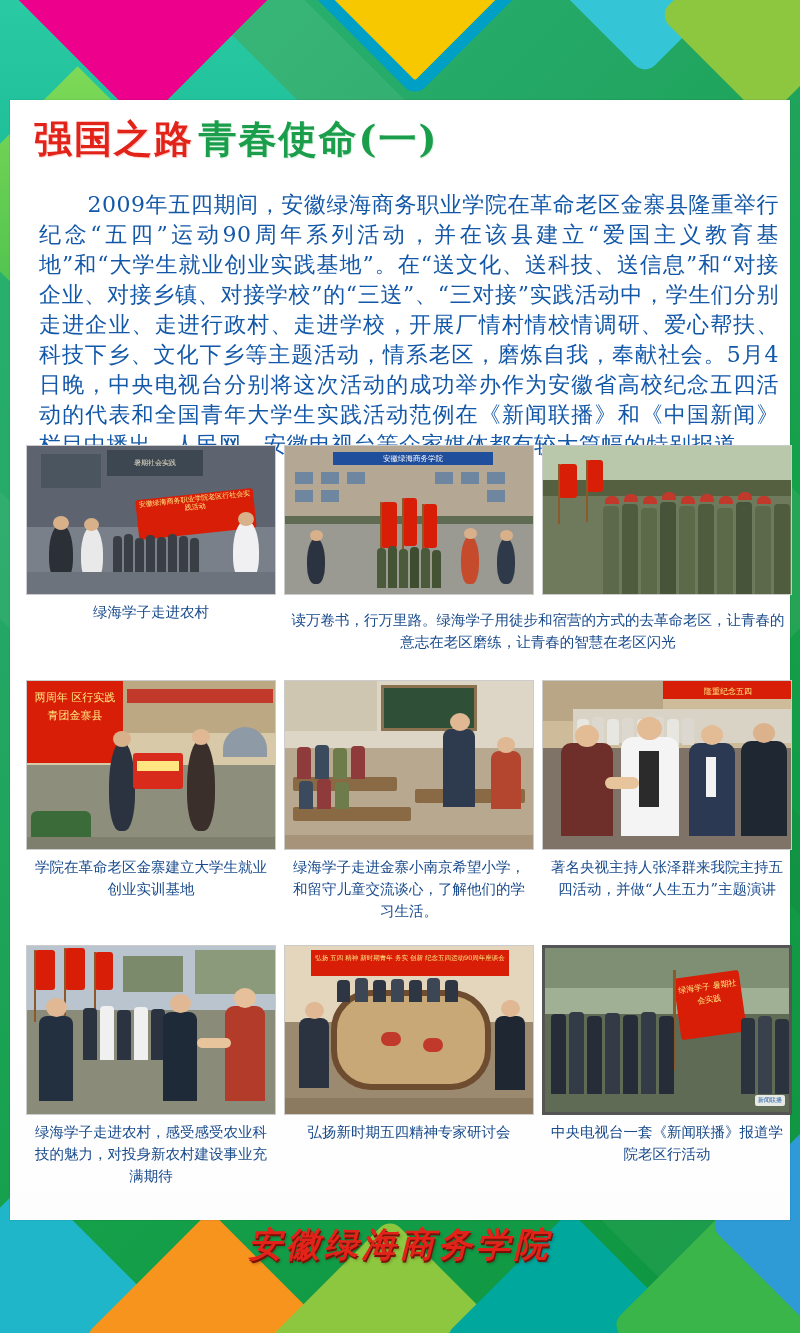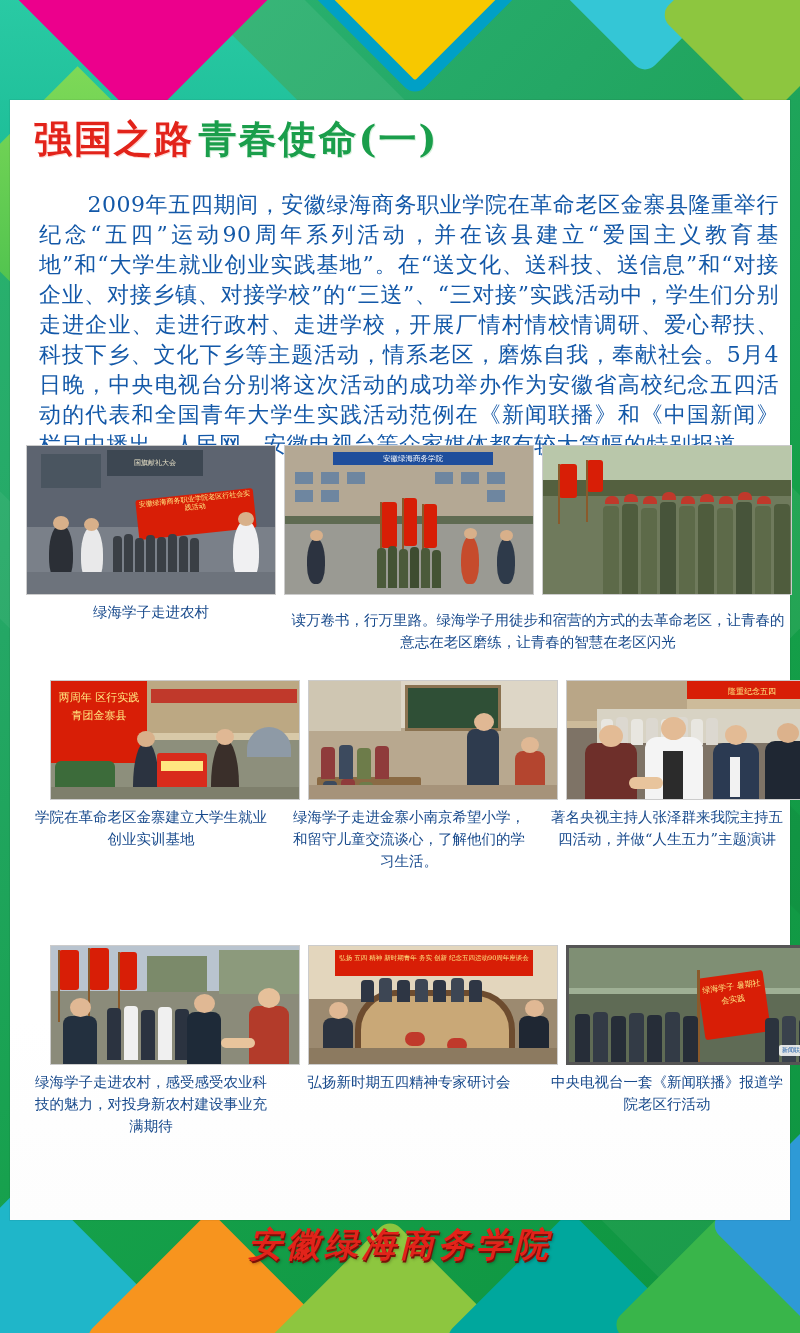--- a/index.html
+++ b/index.html
@@ -90,21 +90,21 @@
     letter-spacing: 0.5px;
   }
 
   
   .row { position:absolute; left:16px; width:768px; display:flex; gap:8px; }
   .cell { width: 250px; }
   .photo {
     width:250px; height:150px; border:1px solid #ccc;
     position:relative; overflow:hidden; background:#bbb;
   }
-  .photo.tall { height:120px;margin-left:24px; }
+  .photo.tall { height:170px; }
   .cap {
     font-family:"DejaVu Serif", serif;
     font-size:14.5px; line-height:22px; color:#184a8c;
     text-align:center; margin-top:6px; padding:0 2px;
   }
 
   
   .cap-wide { width:508px; }
 
   
@@ -212,21 +212,21 @@
     </div>
 
     <div id="bodytext">2009年五四期间，安徽绿海商务职业学院在革命老区金寨县隆重举行纪念“五四”运动90周年系列活动，并在该县建立“爱国主义教育基地”和“大学生就业创业实践基地”。在“送文化、送科技、送信息”和“对接企业、对接乡镇、对接学校”的“三送”、“三对接”实践活动中，学生们分别走进企业、走进行政村、走进学校，开展厂情村情校情调研、爱心帮扶、科技下乡、文化下乡等主题活动，情系老区，磨炼自我，奉献社会。5月4日晚，中央电视台分别将这次活动的成功举办作为安徽省高校纪念五四活动的代表和全国青年大学生实践活动范例在《新闻联播》和《中国新闻》栏目中播出。人民网、安徽电视台等众家媒体都有较大篇幅的特别报道。</div>
 
     <div class="row" style="top:345px;">
       <div class="cell">
         <div class="photo p1">
           <div class="sky"></div>
             <div class="grnd"></div>
           <div style="position:absolute;left:14px;top:8px;width:60px;height:34px;background:#4a5560;"></div>
-          <div style="position:absolute;left:80px;top:4px;width:96px;height:26px;background:#3d4752;color:#e9e2c8;font-size:7px;text-align:center;line-height:26px;font-family:'DejaVu Serif',serif;">国旗献礼大会</div>
+          <div style="position:absolute;left:80px;top:4px;width:96px;height:26px;background:#3d4752;color:#e9e2c8;font-size:7px;text-align:center;line-height:26px;font-family:'DejaVu Serif',serif;">暑期社会实践</div>
           <div class="banner" style="left:110px;top:48px;width:118px;height:40px;transform:rotate(-6deg);">
             <div class="bt">安徽绿海商务职业学院老区行社会实践活动</div>
           </div>
           <div class="person" style="left:22px;top:78px;width:24px;height:58px;background:#2b2f36;"></div>
           <div class="person" style="left:26px;top:70px;width:16px;height:14px;background:#d8b08a;border-radius:50%;"></div>
           <div class="person" style="left:54px;top:80px;width:22px;height:56px;background:#e9e9ea;"></div>
           <div class="person" style="left:57px;top:72px;width:15px;height:13px;background:#d8b08a;border-radius:50%;"></div>
           <div class="crowdrow" style="left:86px;top:86px;height:48px;">
             <i style="height:44px"></i>
               <i style="height:46px"></i>

